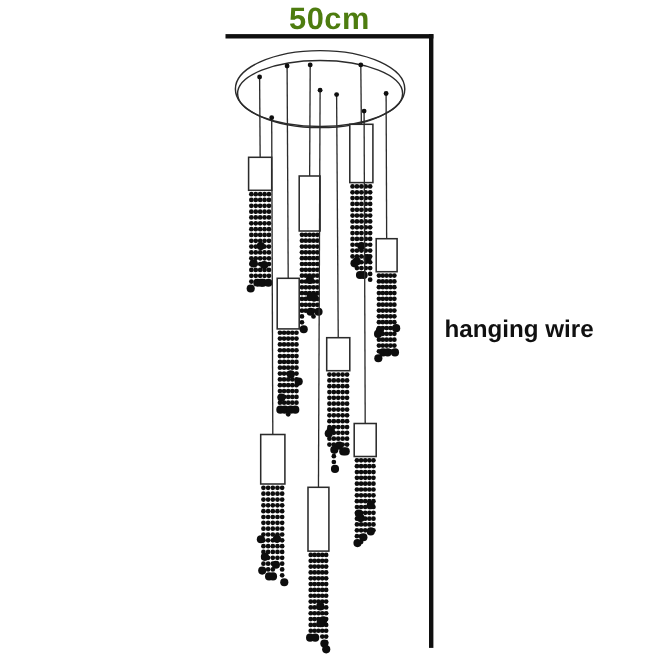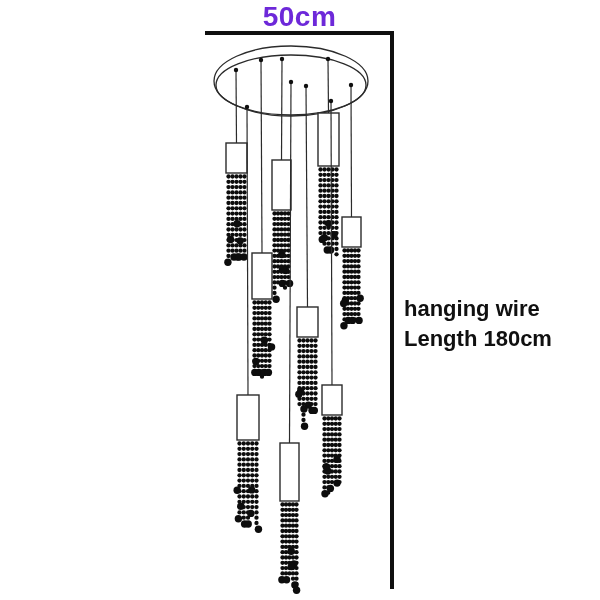--- a/index.html
+++ b/index.html
@@ -3,24 +3,24 @@
 <meta charset="utf-8">
 <style>
   html,body{margin:0;padding:0;background:#fff;}
   .stage{
     position:relative;width:600px;height:600px;background:#ffffff;
     overflow:hidden;font-family:"Liberation Sans",sans-serif;
   }
   .art{position:absolute;left:0;top:0;}
   .dim-label{
     position:absolute;left:205px;top:1px;width:189px;text-align:center;
-    font-size:28px;font-weight:700;color:#6d28d9;letter-spacing:.5px;
+    font-size:28px;font-weight:700;color:#4d7c0f;letter-spacing:.5px;
   }
   .note{
-    position:absolute;left:404px;top:294px;
+    position:absolute;left:404px;top:284px;
     font-size:22px;font-weight:700;line-height:29.5px;color:#101010;
   }
 </style>
 </head>
 <body>
 
 <div class="stage">
   <svg class="art" width="600" height="600" viewBox="0 0 600 600">
       <rect x="205" y="31" width="189" height="4" fill="#0f0f0f"></rect>
       <rect x="390" y="31" width="4" height="558" fill="#0f0f0f"></rect>
@@ -786,15 +786,14 @@
           <circle cx="293.90388964512385" cy="563.8777311744452" r="3.7" fill="#0d0d0d"></circle>
           <circle cx="291.36763526289724" cy="566.5502849843242" r="3.7" fill="#0d0d0d"></circle>
         </g>
       </g>
     </svg>
 
   <div class="dim-label">50cm</div>
 
   <div class="note">
     <div>hanging wire</div>
-    <div>Length 180cm</div>
   </div>
 </div>
 
 </body></html>

